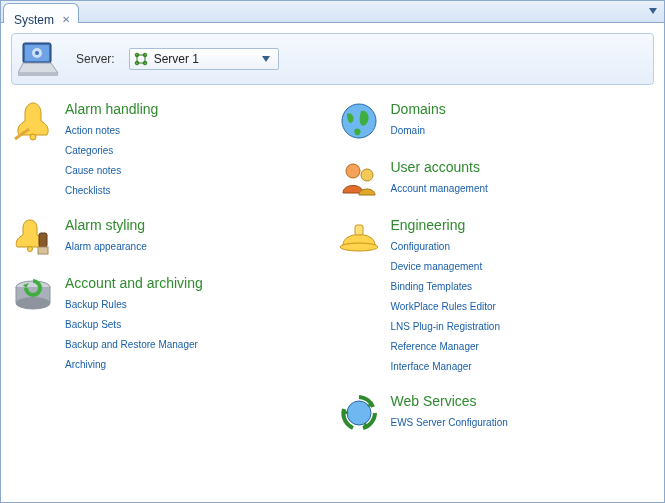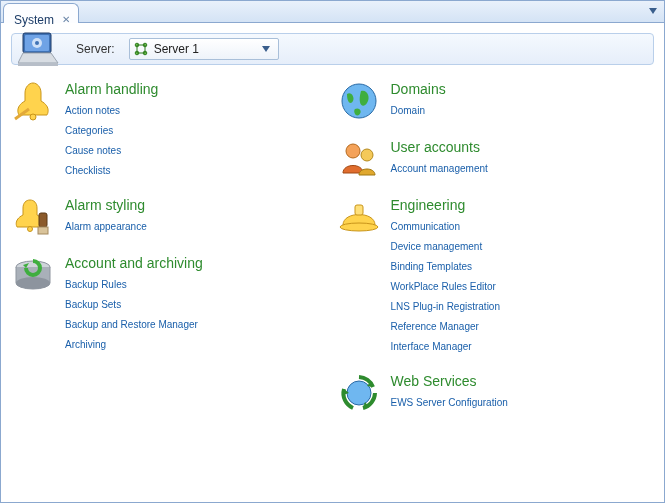--- a/index.html
+++ b/index.html
@@ -67,21 +67,21 @@
 
   .body {
     flex: 1;
     padding: 10px 10px 0 10px;
     overflow: hidden;
   }
   .card {
     border: 1px solid #b9cfea;
     border-radius: 4px;
     background: linear-gradient(#f5f9fe, #e6eefa);
-    height: 32px;
+    height: 52px;
     display: flex;
     align-items: center;
     gap: 14px;
     padding: 0 12px 0 6px;
     margin-bottom: 14px;
   }
   .card .big-icon { width: 44px; height: 40px; display:flex; align-items:center; justify-content:center; }
   .card label { color: #333; font-size: 12px; }
   .select {
     height: 22px;
@@ -258,21 +258,21 @@
           <div class="section">
             <div class="section-icon">
               <svg viewBox="0 0 44 44" width="44" height="44">
                 <path d="M6 30 C6 16 38 16 38 30 L38 32 L6 32 Z" fill="#ffd34d" stroke="#c9951a"></path>
                 <rect x="18" y="10" width="8" height="10" rx="2" fill="#ffe07a" stroke="#c9951a"></rect>
                 <ellipse cx="22" cy="32" rx="19" ry="4" fill="#ffd34d" stroke="#c9951a"></ellipse>
               </svg>
             </div>
             <div class="section-body">
               <div class="section-title">Engineering</div>
-              <span class="link">Communication</span>
+              <span class="link">Configuration</span>
               <span class="link">Device management</span>
               <span class="link">Binding Templates</span>
               <span class="link">WorkPlace Rules Editor</span>
               <span class="link">LNS Plug-in Registration</span>
               <span class="link">Reference Manager</span>
               <span class="link">Interface Manager</span>
             </div>
           </div>
           <div class="section">
             <div class="section-icon">

